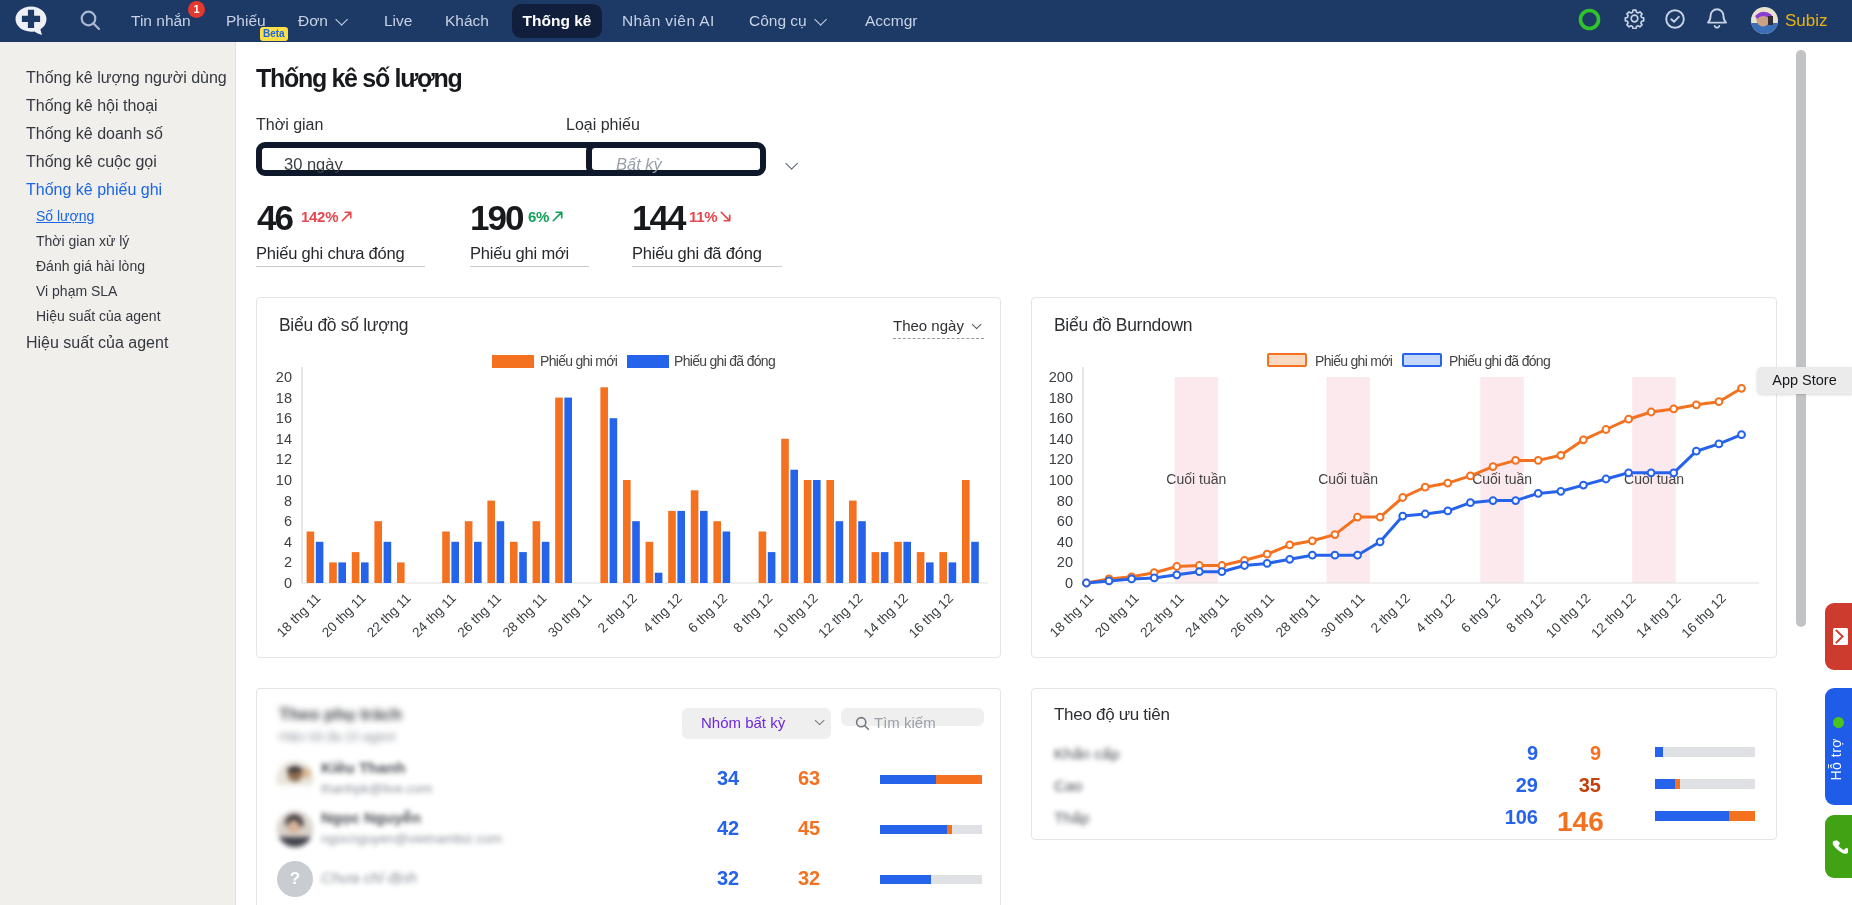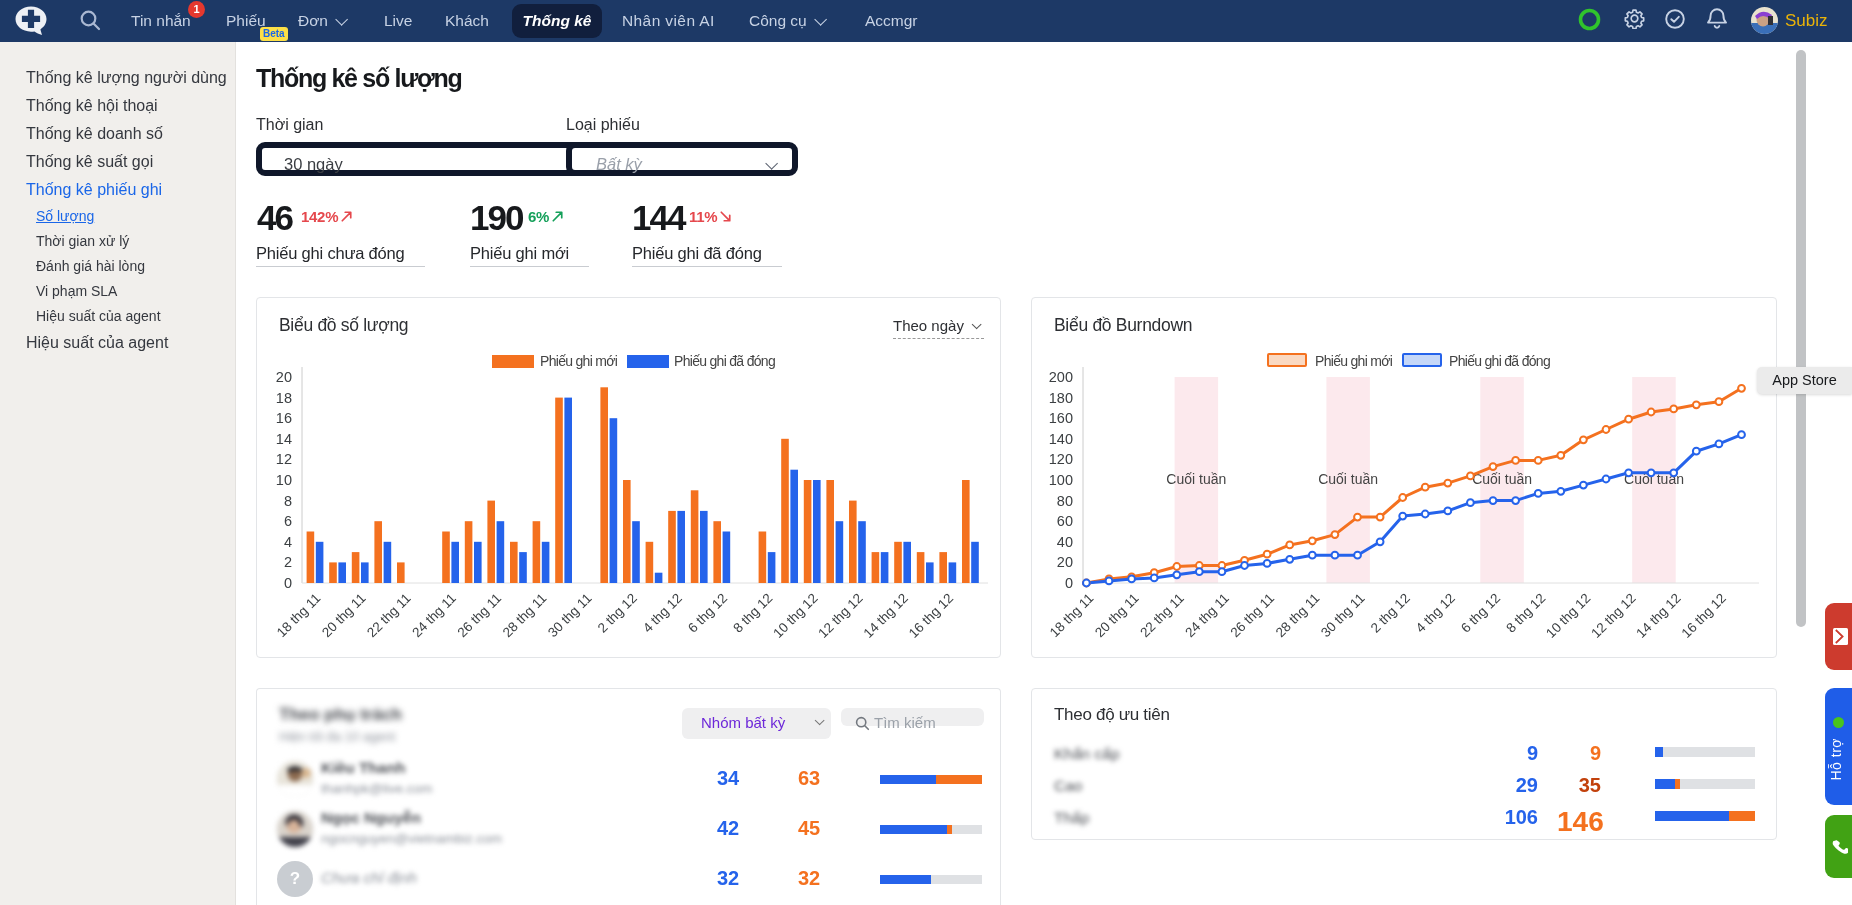--- a/index.html
+++ b/index.html
@@ -3,21 +3,21 @@
 <meta charset="utf-8">
 <style>
 * { margin:0; padding:0; box-sizing:border-box; }
 html,body { width:1852px; height:905px; overflow:hidden; font-family:"Liberation Sans",sans-serif; background:#fff; }
 .abs { position:absolute; }
 
 
 #nav { position:absolute; left:0; top:0; width:1852px; height:42px; background:#1d3966; z-index:30; }
 .nitem { position:absolute; top:0; height:42px; line-height:42px; color:#c7d2e4; font-size:15.5px; white-space:nowrap; }
 .caret { display:inline-block; width:9px; height:9px; border-right:1.8px solid #c7d2e4; border-bottom:1.8px solid #c7d2e4; transform:rotate(45deg) translateY(-3px); margin-left:7px; }
-#navpill { position:absolute; left:512px; top:4px; width:90px; height:34px; background:#111f3d; border-radius:9px; color:#fff; font-weight:bold; font-size:15.5px; text-align:center; line-height:34px;font-style:italic; }
+#navpill { position:absolute; left:512px; top:4px; width:90px; height:34px; background:#111f3d; border-radius:9px; color:#fff; font-weight:bold; font-size:15.5px; text-align:center; line-height:34px; }
 #badge1 { position:absolute; left:188px; top:1px; width:17px; height:17px; background:#e5382e; border-radius:50%; color:#fff; font-size:11px; font-weight:bold; text-align:center; line-height:17px; }
 #beta { position:absolute; left:260px; top:27px; background:#fde047; border-radius:3px; color:#1a66e8; font-size:10px; font-weight:bold; padding:1px 3px 2px; }
 
 
 #side { position:absolute; left:0; top:42px; width:236px; height:863px; background:#f1efec; border-right:1px solid #e3e1de; }
 .sitem { position:absolute; left:26px; color:#35383f; font-size:16px; white-space:nowrap; }
 .ssub  { position:absolute; left:36px; color:#35383f; font-size:14px; white-space:nowrap; }
 .blue { color:#1a66e8 !important; }
 
 
@@ -92,21 +92,21 @@
       <rect x="17" y="9" width="5" height="9" fill="#2f2f35"></rect>
     </g>
   </svg>
   <div class="nitem" style="left:1785px;color:#eab308;font-size:17px">Subiz</div>
 </div>
 
 <div id="side">
   <div class="sitem" style="top:27px">Thống kê lượng người dùng</div>
   <div class="sitem" style="top:55px">Thống kê hội thoại</div>
   <div class="sitem" style="top:83px">Thống kê doanh số</div>
-  <div class="sitem" style="top:111px">Thống kê suất gọi</div>
+  <div class="sitem" style="top:111px">Thống kê cuộc gọi</div>
   <div class="sitem blue" style="top:139px">Thống kê phiếu ghi</div>
   <div class="ssub blue" style="top:166px;text-decoration:underline">Số lượng</div>
   <div class="ssub" style="top:191px">Thời gian xử lý</div>
   <div class="ssub" style="top:216px">Đánh giá hài lòng</div>
   <div class="ssub" style="top:241px">Vi phạm SLA</div>
   <div class="ssub" style="top:266px">Hiệu suất của agent</div>
   <div class="sitem" style="top:292px">Hiệu suất của agent</div>
 </div>
 
 <div id="content"></div>
@@ -117,21 +117,21 @@
 <div class="fbox" style="left:256px;width:482px">
   <span class="abs" style="left:22px;top:7px;font-size:16.5px;color:#3a3d42">30 ngày</span>
   <svg class="abs" style="left:444px;top:7px" width="19" height="19" viewBox="0 0 19 19">
       <rect x="1.5" y="3" width="16" height="14.5" rx="2.5" fill="none" stroke="#5b6270" stroke-width="1.8"></rect>
       <line x1="1.5" y1="7.8" x2="17.5" y2="7.8" stroke="#5b6270" stroke-width="1.8"></line>
       <line x1="5.8" y1="0.8" x2="5.8" y2="4.5" stroke="#5b6270" stroke-width="1.8" stroke-linecap="round"></line>
       <line x1="13.2" y1="0.8" x2="13.2" y2="4.5" stroke="#5b6270" stroke-width="1.8" stroke-linecap="round"></line>
       <rect x="5" y="10.5" width="3" height="3" fill="#5b6270"></rect>
     </svg>
 </div>
-<div class="fbox" style="left:566px;width:232px">
+<div class="fbox" style="left:586px;width:180px">
   <span class="abs" style="left:24px;top:7px;font-size:16.5px;color:#9aa0aa;font-style:italic">Bất kỳ</span>
   <span class="caret abs" style="left:186px;top:13px;border-color:#5b6270"></span>
 </div>
 
 <div class="statnum" style="left:257px">46</div>
 <div class="statpct" style="left:301px;color:#e5484d">142%<svg style="margin-left:3px" width="11" height="11" viewBox="0 0 13 13">
       <path d="M1.5 11.5 L11 2 M5 1.5 H11.5 V8" stroke="#e5484d" stroke-width="2" fill="none" stroke-linecap="round" stroke-linejoin="round"></path>
     </svg></div>
 <div class="statlab" style="left:256px">Phiếu ghi chưa đóng</div>
 

